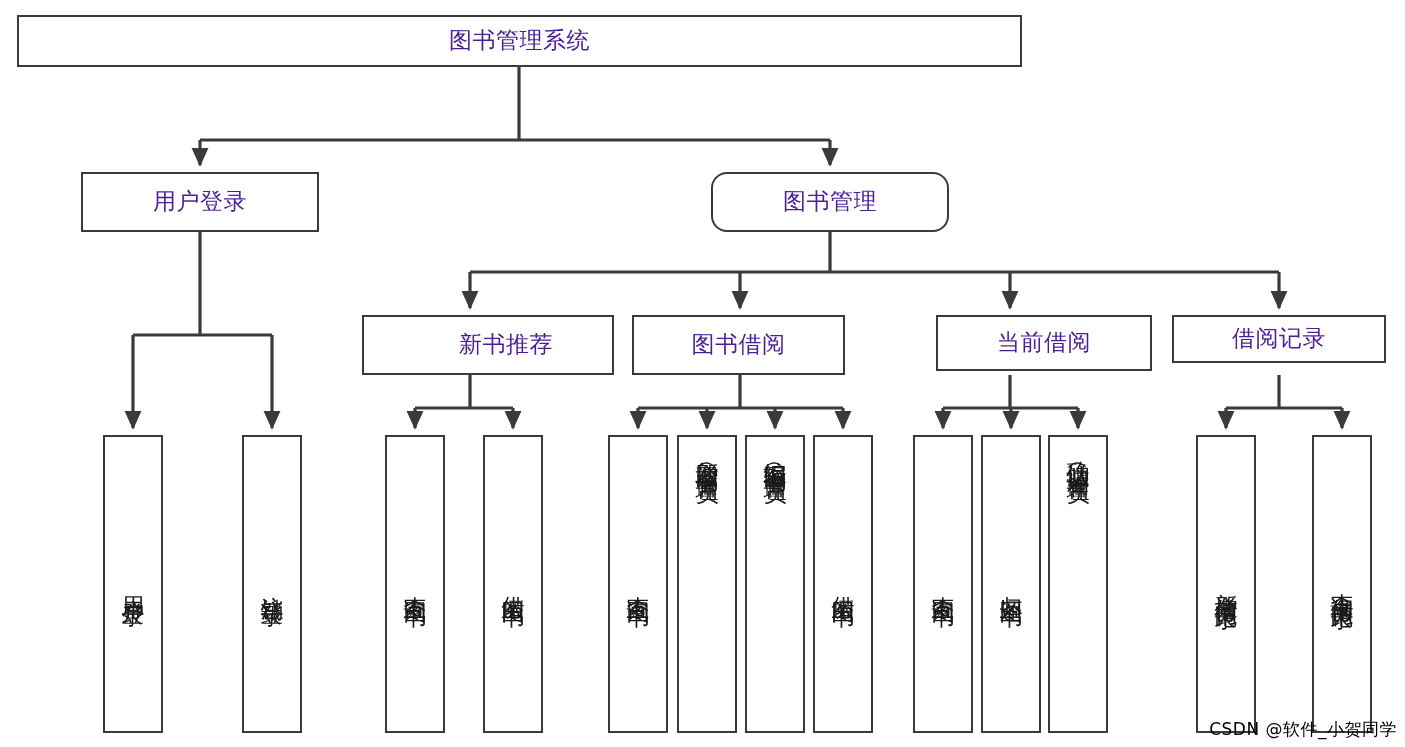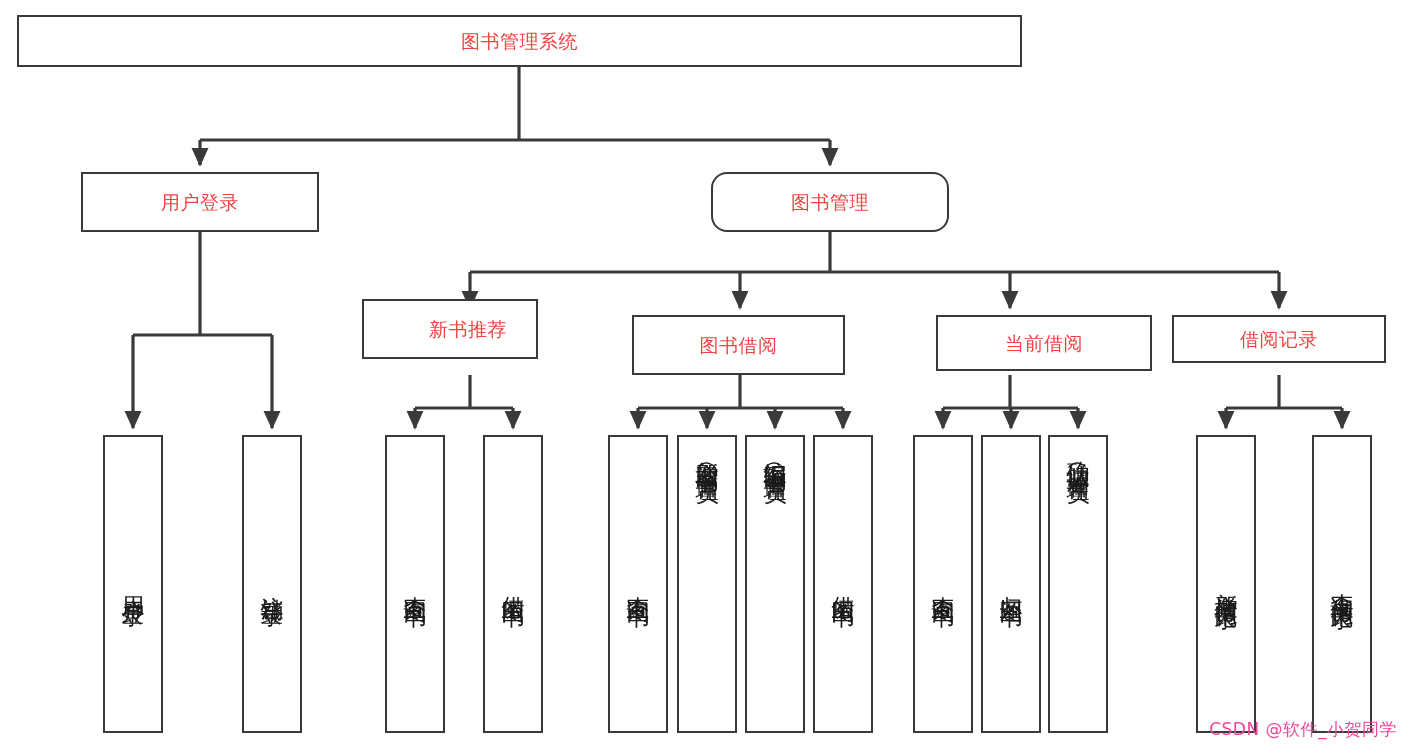--- a/index.html
+++ b/index.html
@@ -28,22 +28,22 @@
     position: absolute;
     box-sizing: border-box;
     background: #ffffff;
     border: 2px solid #3a3a3c;
     display: flex;
     align-items: center;
     justify-content: center;
     overflow: hidden;
   }
   .node-label {
-    font-size: 19px;
-    color: #ef4444;
+    font-size: 23px;
+    color: #4c1d95;
     line-height: 1.18;
     letter-spacing: 0.5px;
     white-space: nowrap;
   }
   
   .leaf-box {
     align-items: flex-start;
     justify-content: center;
     padding-top: 6px;
   }
@@ -58,21 +58,21 @@
     color: #1a1a1a;
     letter-spacing: 3px;
     line-height: 1;
     white-space: nowrap;
   }
   #watermark {
     position: absolute;
     right: 8px;
     bottom: 6px;
     font-size: 17px;
-    color: #ec4899;
+    color: #000000;
     letter-spacing: 0.5px;
     white-space: nowrap;
   }
 </style>
 </head>
 <body>
 
 <div id="canvas">
 
   <svg id="diagram-svg" viewBox="0 0 1405 747" xmlns="http://www.w3.org/2000/svg">
@@ -130,21 +130,21 @@
     <span class="node-label">图书管理系统</span>
   </div>
 
   <div class="node-box" style="left:81px; top:172px; width:238px; height:60px;">
     <span class="node-label">用户登录</span>
   </div>
   <div class="node-box" style="left:711px; top:172px; width:238px; height:60px;border-radius:16px;">
     <span class="node-label">图书管理</span>
   </div>
 
-  <div class="node-box" style="left:362px; top:299px; width:176px; height:60px;padding-left:36px;">
+  <div class="node-box" style="left:362px; top:315px; width:252px; height:60px;padding-left:36px;">
     <span class="node-label">新书推荐</span>
   </div>
   <div class="node-box" style="left:632px; top:315px; width:213px; height:60px;">
     <span class="node-label">图书借阅</span>
   </div>
   <div class="node-box" style="left:936px; top:315px; width:216px; height:56px;">
     <span class="node-label">当前借阅</span>
   </div>
   <div class="node-box" style="left:1172px; top:315px; width:214px; height:48px;">
     <span class="node-label">借阅记录</span>

